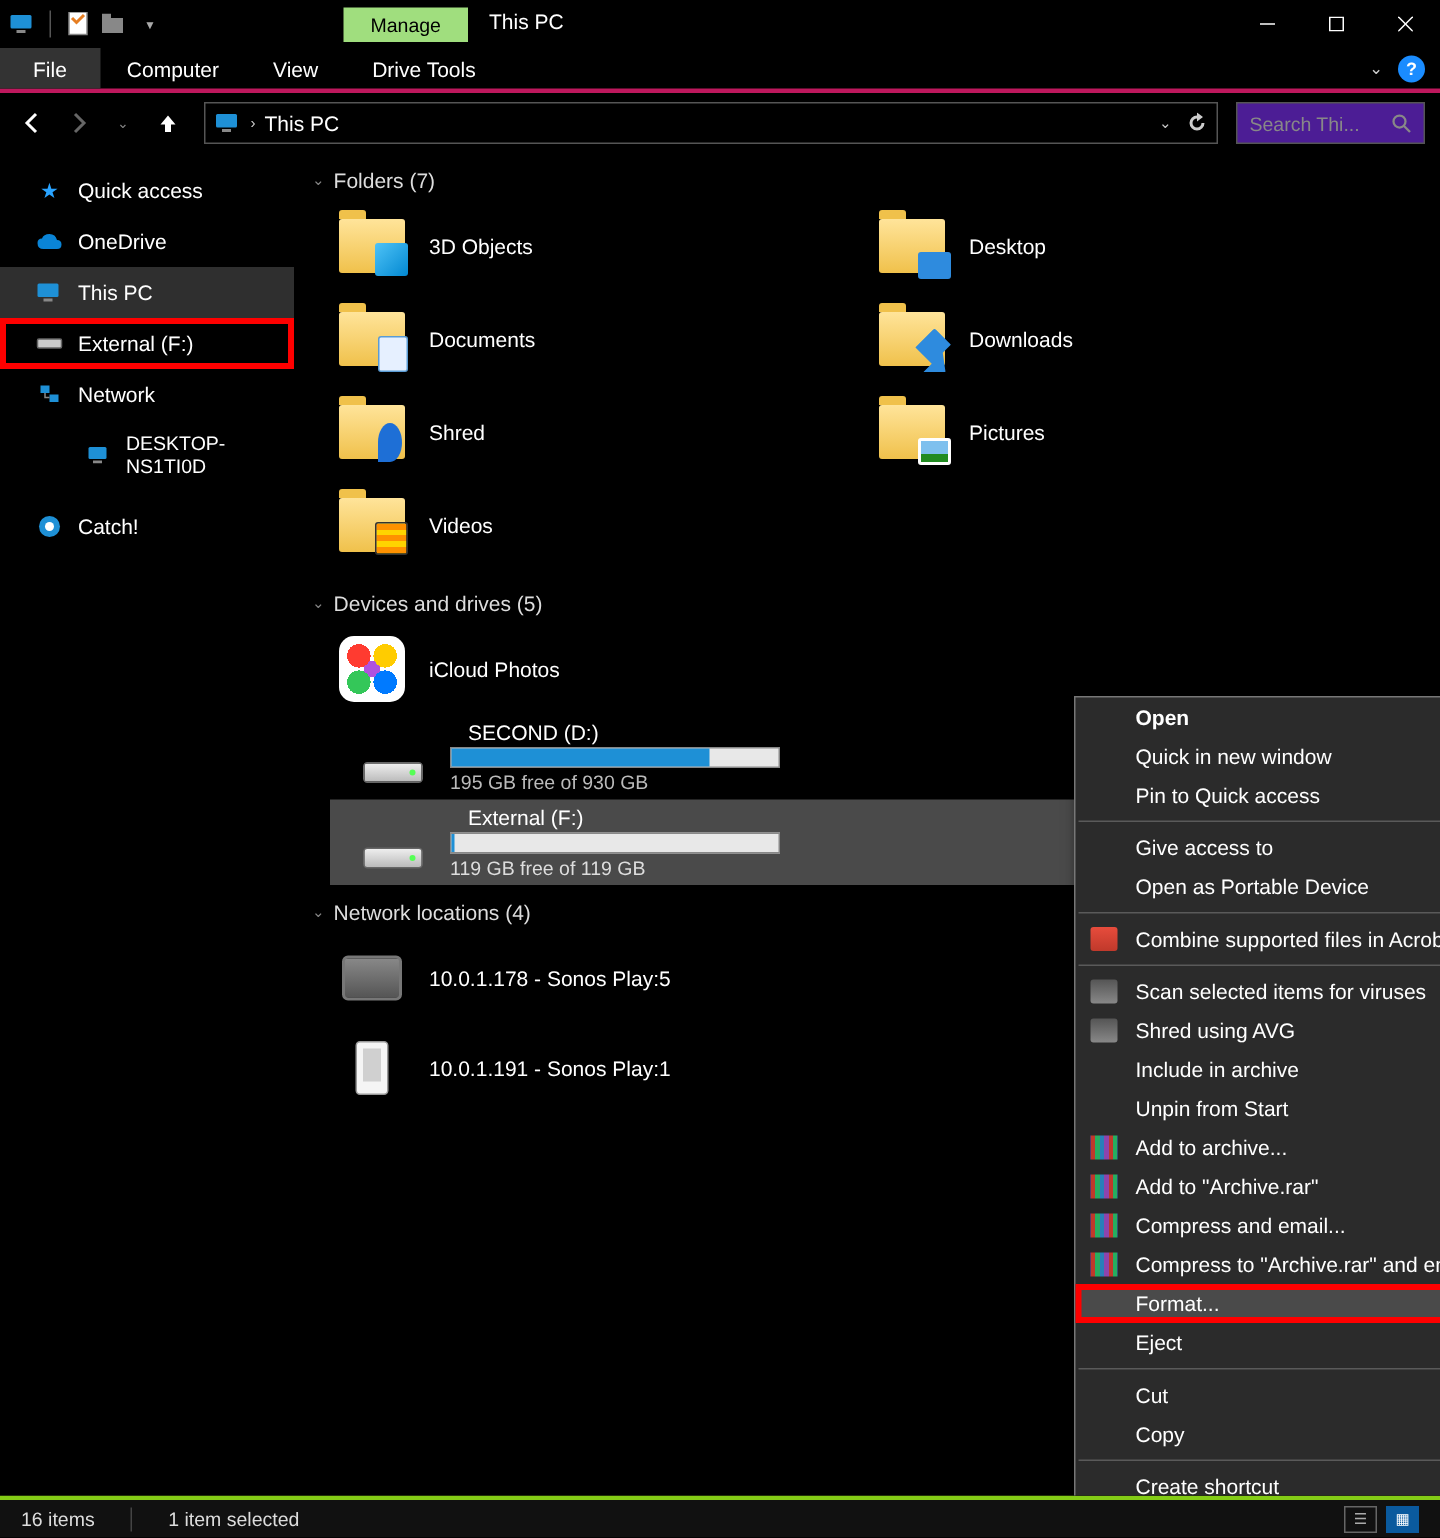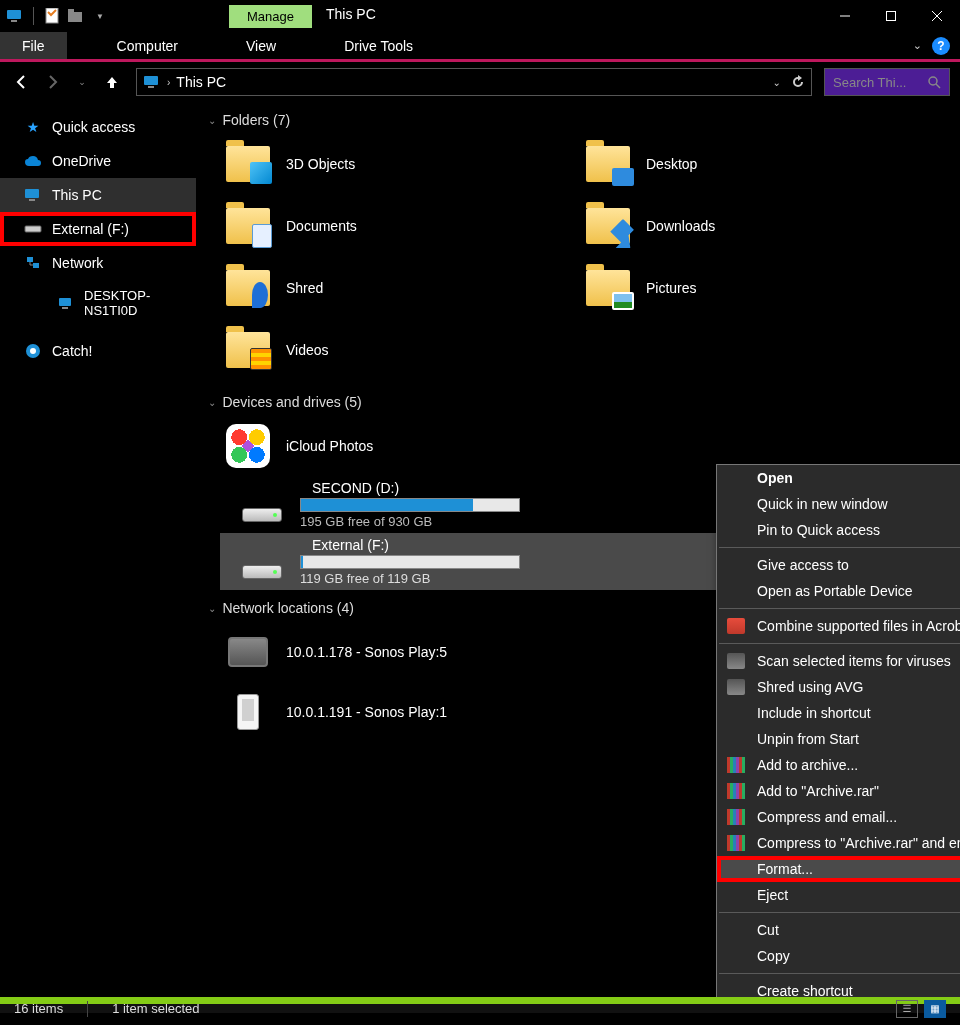--- a/index.html
+++ b/index.html
@@ -11,21 +11,21 @@
   .qat-icon { width: 18px; height: 18px; display: flex; align-items: center; justify-content: center; }
   .qat-sep { width: 1px; height: 18px; background: #555; margin: 0 3px; }
   .manage-tab { background: #a0de7e; color: #000; padding: 4px 18px; margin-left: 120px; font-size: 13px; align-self: center;}
   .title-text { color: #fff; padding: 6px 14px; font-size: 14px; }
   .titlebar-right { margin-left: auto; display: flex; }
   .win-btn { width: 46px; display: flex; align-items: center; justify-content: center; color: #fff; }
 
   
   .ribbon { height: 30px; background: #000; display: flex; align-items: stretch; border-bottom: 3px solid #be185d; }
   .file-tab { background: #333; color: #fff; padding: 4px 22px; display: flex; align-items: center; font-size: 14px; }
-  .ribbon-tab { color: #fff; padding: 4px 18px; display: flex; align-items: center; font-size: 14px; margin-left: 32px; }
+  .ribbon-tab { color: #fff; padding: 4px 18px; display: flex; align-items: center; font-size: 14px; }
   .ribbon-right { margin-left: auto; display: flex; align-items: center; padding-right: 10px; gap: 10px; }
   .help-circle { width: 18px; height: 18px; border-radius: 50%; background: #1a8cff; color: #fff; display: flex; align-items: center; justify-content: center; font-size: 12px; font-weight: bold; }
 
   
   .navbar { height: 40px; display: flex; align-items: center; padding: 0 10px; gap: 6px; background: #000;}
   .nav-arrow { width: 24px; height: 24px; display: flex; align-items: center; justify-content: center; color: #fff; }
   .nav-arrow.dim { color: #666; }
   .address-bar { flex: 1; height: 28px; border: 1px solid #555; display: flex; align-items: center; padding: 0 6px; gap: 6px; margin: 0 6px; background: #000; }
   .address-bar .pc-icon { width: 18px; height: 14px; }
   .addr-chevron { color: #ccc; font-size: 10px; }
@@ -88,21 +88,21 @@
   .cm-item.bold { font-weight: bold; }
   .cm-item.hov { background: #4a4a4a; }
   .cm-item.hl { border: 4px solid #ff0000; padding: 1px 10px 1px 36px; }
   .cm-sep { height: 1px; background: #5a5a5a; margin: 4px 2px; }
   .cm-icon { position: absolute; left: 10px; width: 18px; height: 16px; display:flex;align-items:center;justify-content:center; }
   .cm-icon-books { background: repeating-linear-gradient(90deg, #c0392b 0 3px, #27ae60 3px 6px, #2980b9 6px 9px, #8e44ad 9px 12px); }
   .cm-icon-avg { background: linear-gradient(#555,#888); border-radius:2px;}
   .cm-icon-pdf { background: linear-gradient(#e74c3c,#c0392b); border-radius:2px;}
 
   
-  .statusbar { height: 16px; background: #111; display: flex; align-items: center; padding: 0 14px; gap: 24px; color: #ddd; font-size: 13px; border-top: 7px solid #84cc16; }
+  .statusbar { height: 28px; background: #111; display: flex; align-items: center; padding: 0 14px; gap: 24px; color: #ddd; font-size: 13px; border-top: 3px solid #84cc16; }
   .statusbar .sep { width:1px; height:16px; background:#444; }
   .status-right { margin-left: auto; display:flex; gap:6px; }
   .view-btn { width: 22px; height: 18px; border:1px solid #666; display:flex;align-items:center;justify-content:center; font-size:10px;color:#aaa;}
   .view-btn.active { background:#0a5a9e; border-color:#0a5a9e; color:#fff; }
 
   svg { display: block; }
 </style>
 </head>
 <body>
 
@@ -413,21 +413,21 @@
         <div class="cm-sep"></div>
         <div class="cm-item">
           <span class="cm-icon cm-icon-avg"></span>
           <span>Scan selected items for viruses</span>
         </div>
         <div class="cm-item">
           <span class="cm-icon cm-icon-avg"></span>
           <span>Shred using AVG</span>
         </div>
         <div class="cm-item">
-          <span>Include in shortcut</span>
+          <span>Include in archive</span>
         </div>
         <div class="cm-item">
           <span>Unpin from Start</span>
         </div>
         <div class="cm-item">
           <span class="cm-icon cm-icon-books"></span>
           <span>Add to archive...</span>
         </div>
         <div class="cm-item">
           <span class="cm-icon cm-icon-books"></span>

